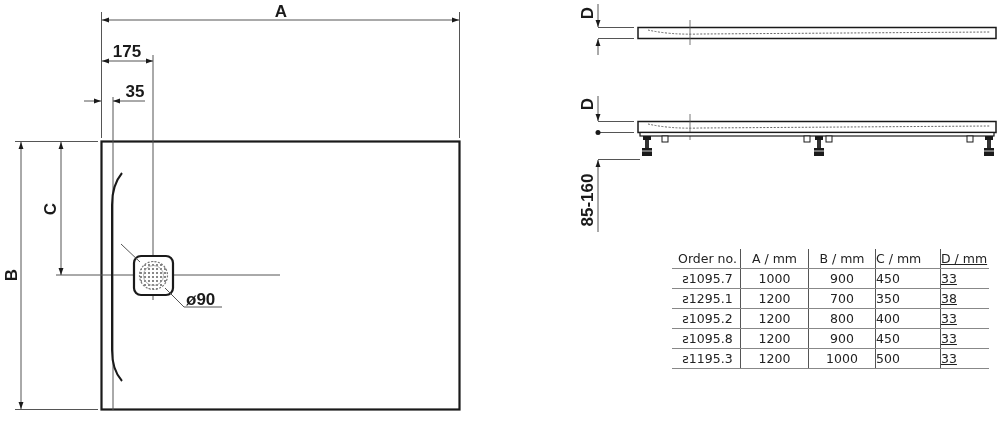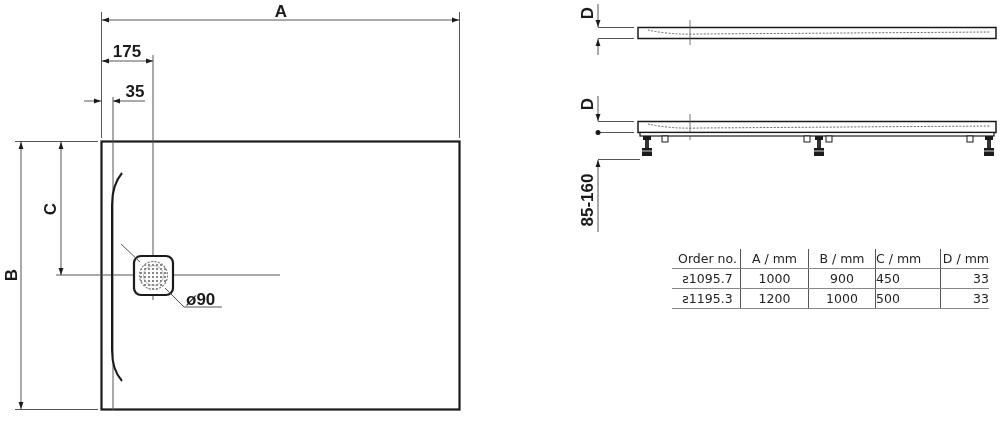--- a/index.html
+++ b/index.html
@@ -7,21 +7,21 @@
   #drawing { position: absolute; left: 0; top: 0; width: 1000px; height: 425px; }
   .dimlabel { font-family: "Liberation Sans", sans-serif; font-weight: bold; font-size: 17px; fill: #1a1a1a; }
   .spec-table { position: absolute; left: 672px; top: 249px; border-collapse: collapse; font-family: "DejaVu Sans", sans-serif; font-size: 12.5px; color: #222; }
   .spec-table th, .spec-table td { padding: 0; height: 19px; line-height: 19px; font-weight: normal; border-bottom: 1px solid #888; }
   .spec-table th { text-align: center; }
   .spec-table th:first-child, .spec-table td:first-child { text-align: center; padding-left: 3px; width: 65px; }
   .spec-table th + th, .spec-table td + td { border-left: 1px solid #555; }
   .spec-table .ca { width: 67px; text-align: center; }
   .spec-table .cb { width: 66px; text-align: center; }
   .spec-table .cc { width: 64px; text-align: left; }
-  .spec-table .cd { width: 48px; text-align: right; }
+  .spec-table .cd { width: 48px; text-align: left; text-decoration: underline; }
 </style>
 </head>
 <body>
 
 <svg id="drawing" viewBox="0 0 1000 425" xmlns="http://www.w3.org/2000/svg">
   <defs>
     <marker id="arr" viewBox="0 0 10 10" refX="10" refY="5" markerWidth="9" markerHeight="7" orient="auto-start-reverse" markerUnits="userSpaceOnUse">
       <path d="M0,1.5 L10,5 L0,8.5 z" fill="#1a1a1a"></path>
     </marker>
     <pattern id="grate" width="4" height="4" patternUnits="userSpaceOnUse">
@@ -137,20 +137,41 @@
   </thead>
   <tbody>
     <tr>
       <td>ƨ1095.7</td>
       <td class="ca">1000</td>
       <td class="cb">900</td>
       <td class="cc">450</td>
       <td class="cd">33</td>
     </tr>
     <tr>
+      <td>ƨ1295.1</td>
+      <td class="ca">1200</td>
+      <td class="cb">700</td>
+      <td class="cc">350</td>
+      <td class="cd">38</td>
+    </tr>
+    <tr>
+      <td>ƨ1095.2</td>
+      <td class="ca">1200</td>
+      <td class="cb">800</td>
+      <td class="cc">400</td>
+      <td class="cd">33</td>
+    </tr>
+    <tr>
+      <td>ƨ1095.8</td>
+      <td class="ca">1200</td>
+      <td class="cb">900</td>
+      <td class="cc">450</td>
+      <td class="cd">33</td>
+    </tr>
+    <tr>
       <td>ƨ1195.3</td>
       <td class="ca">1200</td>
       <td class="cb">1000</td>
       <td class="cc">500</td>
       <td class="cd">33</td>
     </tr>
   </tbody>
 </table>
 
 </body></html>

